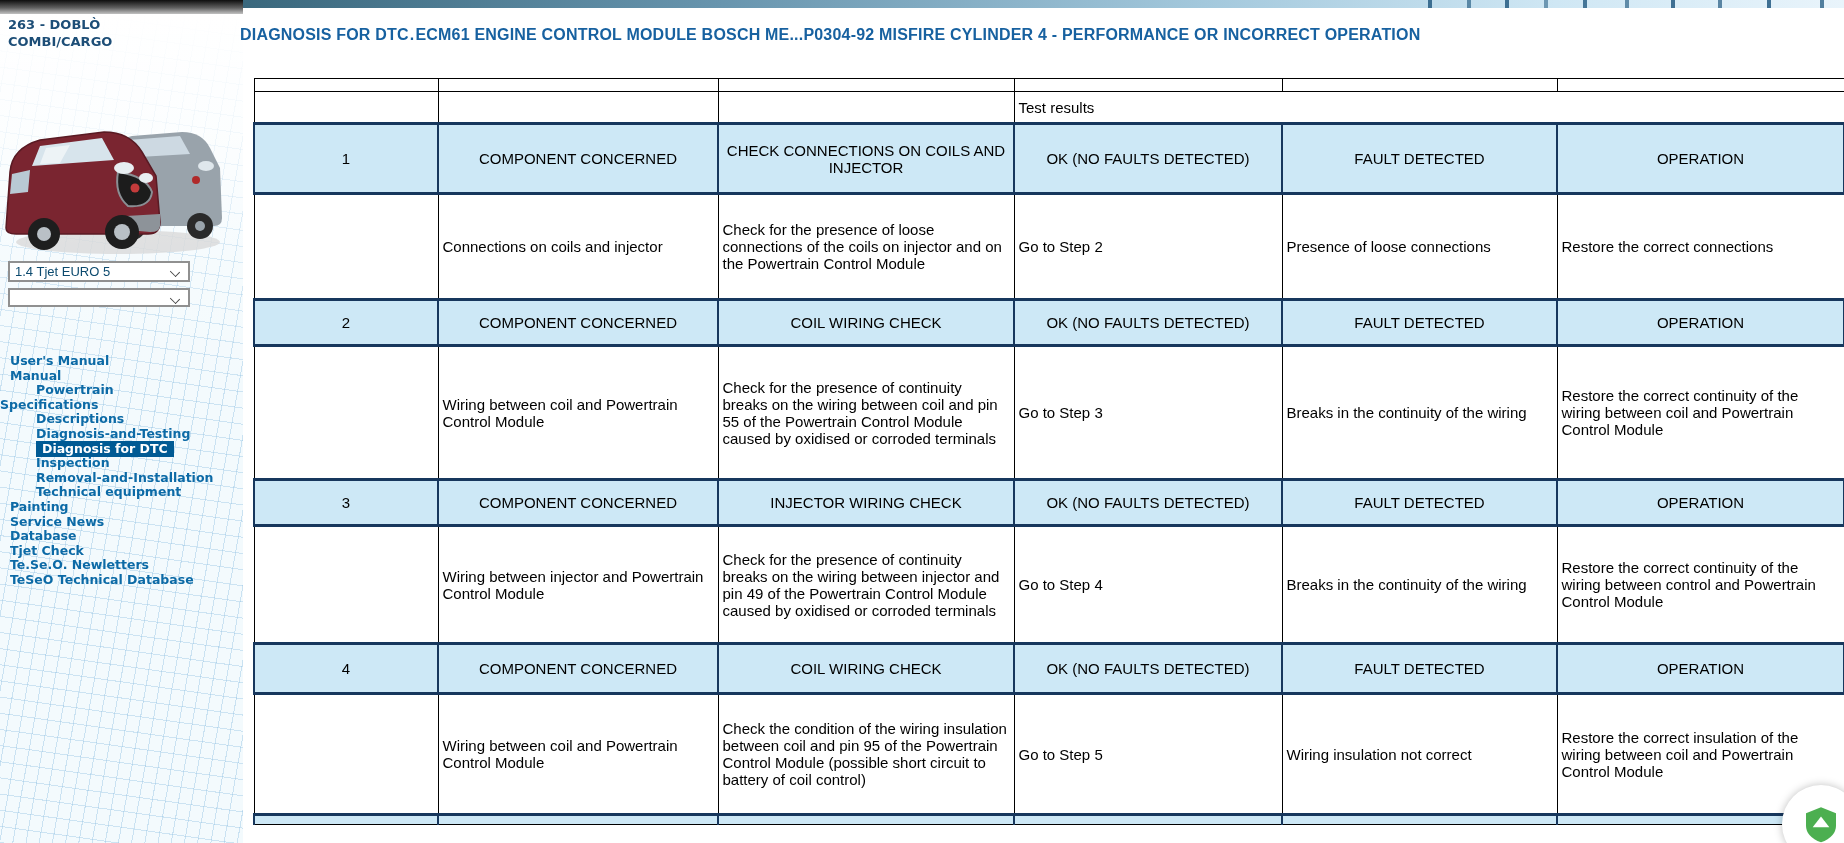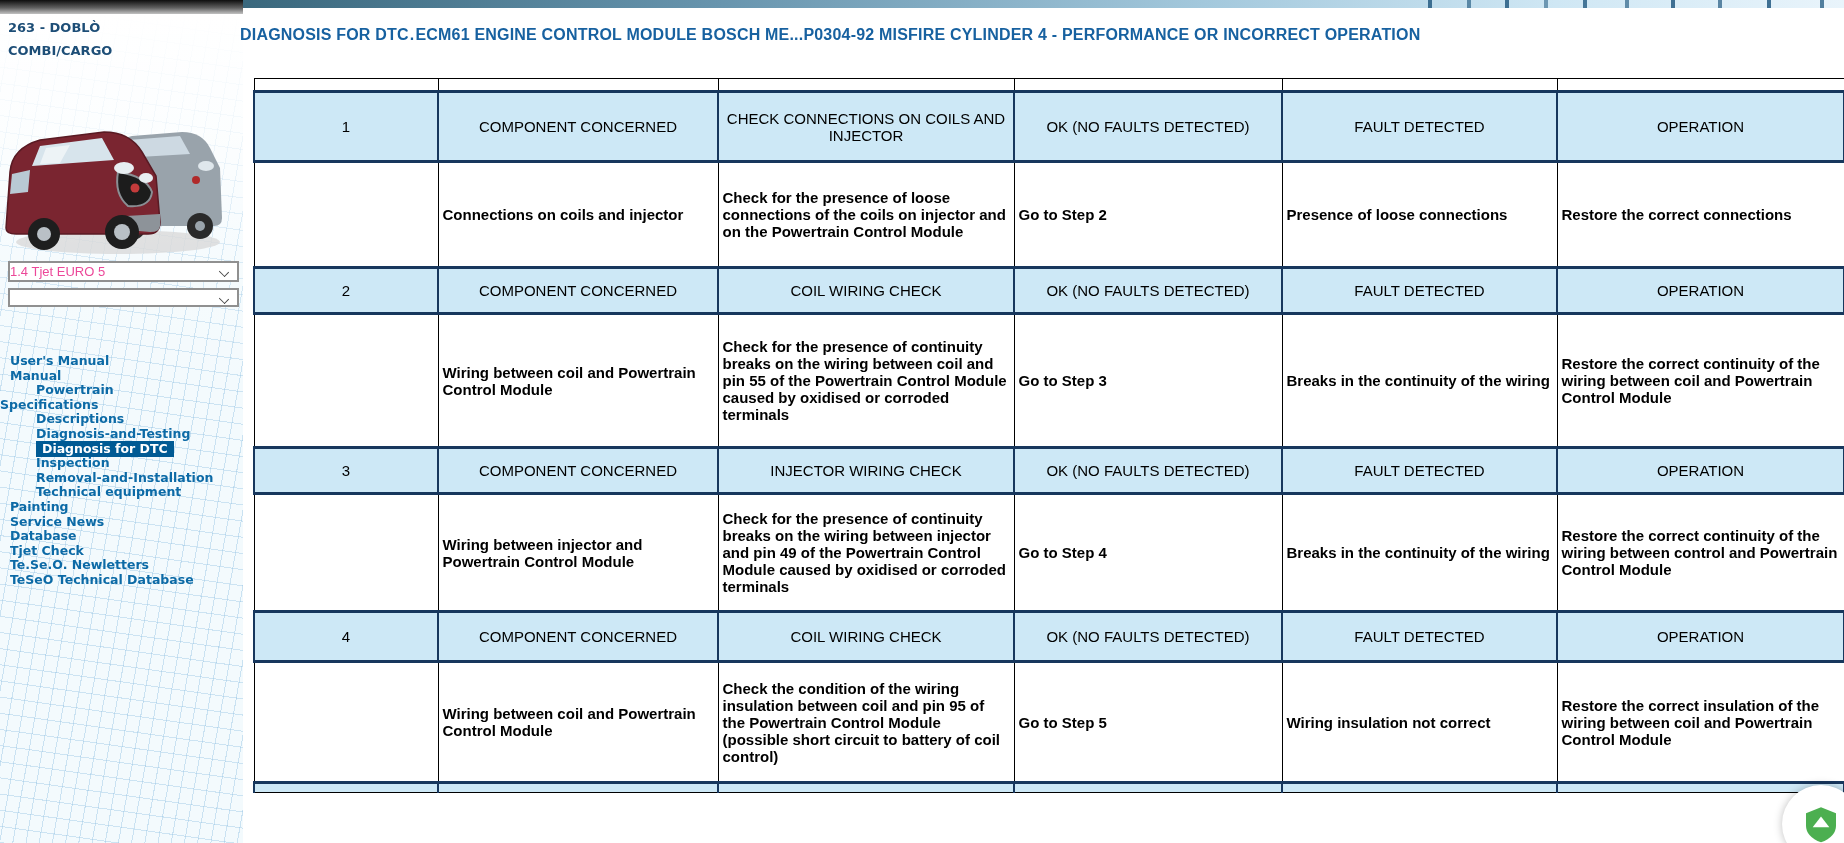--- a/index.html
+++ b/index.html
@@ -14,26 +14,26 @@
   .topbar-main .tick{position:absolute;top:0;width:4px;height:8px;background:#2d6287;}
 
   
   .sidebar{position:absolute;left:0;top:14px;width:243px;height:829px;
     background:
       linear-gradient(to bottom,#ffffff 0,rgba(255,255,255,.75) 120px,rgba(255,255,255,.25) 240px,rgba(255,255,255,0) 380px),
       repeating-linear-gradient(100deg,rgba(140,190,225,.40) 0 1px,transparent 1px 13px),
       repeating-linear-gradient(8deg,rgba(140,190,225,.38) 0 1px,transparent 1px 16px),
       #f3fafd;}
   .model-title{position:absolute;left:8px;top:2px;width:175px;
-    font-family:"DejaVu Sans",sans-serif;font-weight:bold;font-size:13px;line-height:23px;color:#1d4e77;}
+    font-family:"DejaVu Sans",sans-serif;font-weight:bold;font-size:13px;line-height:17px;color:#1d4e77;}
   .vehicle{position:absolute;left:0;top:62px;width:228px;height:190px;}
 
-  .select-box{position:absolute;left:8px;width:231px;height:21px;background:#fff;
-    border:2px solid #909090;box-sizing:border-box;font-size:13px;color:#ec4899;
-    display:flex;align-items:center;cursor:default;}
+  .select-box{position:absolute;left:8px;width:182px;height:21px;background:#fff;
+    border:2px solid #909090;box-sizing:border-box;font-size:13px;color:#0c4a6e;
+    display:flex;align-items:center;padding-left:5px;cursor:default;}
   .select-box .chev{position:absolute;right:9px;top:5px;width:7px;height:7px;
     border-right:1.6px solid #444;border-bottom:1.6px solid #444;transform:rotate(45deg) scale(1,.8);}
   .sel1{top:247px;}
   .sel2{top:274px;height:19px;}
 
   .nav{position:absolute;left:0;top:340px;width:216px;}
   .nav-item{font-family:"DejaVu Sans",sans-serif;font-weight:bold;font-size:12.5px;
     line-height:14.6px;color:#0c6aa6;cursor:pointer;overflow-wrap:break-word;}
   .nav-item.lvl1{text-indent:10px;}
   .nav-item.lvl2{text-indent:36px;}
@@ -46,21 +46,21 @@
 
   .diag-table{position:absolute;left:253px;top:78px;width:1590px;
     border-collapse:collapse;table-layout:fixed;font-size:15px;color:#000;}
   .diag-table td{border:1px solid #000;padding:1px 4px;vertical-align:middle;
     line-height:17px;overflow:hidden;}
   tr.r-empty{height:13px;}
   tr.r-test{height:32px;}
   tr.step-header td{background:#cde8f6;text-align:center;
     border-top:3px solid #17375d;border-bottom:3px solid #17375d;
     border-left:2px solid #17375d;border-right:2px solid #17375d;}
-  tr.step-body td{background:#fff;font-weight:bold;}
+  tr.step-body td{background:#fff;}
   tr.partial td{background:#cde8f6;border-top:3px solid #17375d;border-left:2px solid #17375d;border-right:2px solid #17375d;height:8px;padding:0;}
 
   
   .shield-badge{position:absolute;right:-16px;bottom:-20px;width:78px;height:78px;border-radius:50%;
     background:#fff;box-shadow:0 0 8px rgba(0,0,0,.25);display:flex;align-items:center;justify-content:center;cursor:pointer;}
 </style>
 </head>
 <body>
 
 <div class="screen">
@@ -157,20 +157,26 @@
     </colgroup>
     <tbody>
         <tr class="r-empty">
           <td></td>
           <td></td>
           <td></td>
           <td></td>
           <td></td>
           <td></td>
         </tr>
+        <tr class="r-test">
+          <td></td>
+          <td></td>
+          <td></td>
+          <td colspan="3">Test results</td>
+        </tr>
         <tr class="step-header" style="height: 70px;">
           <td>1</td>
           <td>COMPONENT CONCERNED</td>
           <td>CHECK CONNECTIONS ON COILS AND INJECTOR</td>
           <td>OK (NO FAULTS DETECTED)</td>
           <td>FAULT DETECTED</td>
           <td>OPERATION</td>
         </tr>
         <tr class="step-body" style="height: 106px;">
           <td></td>

